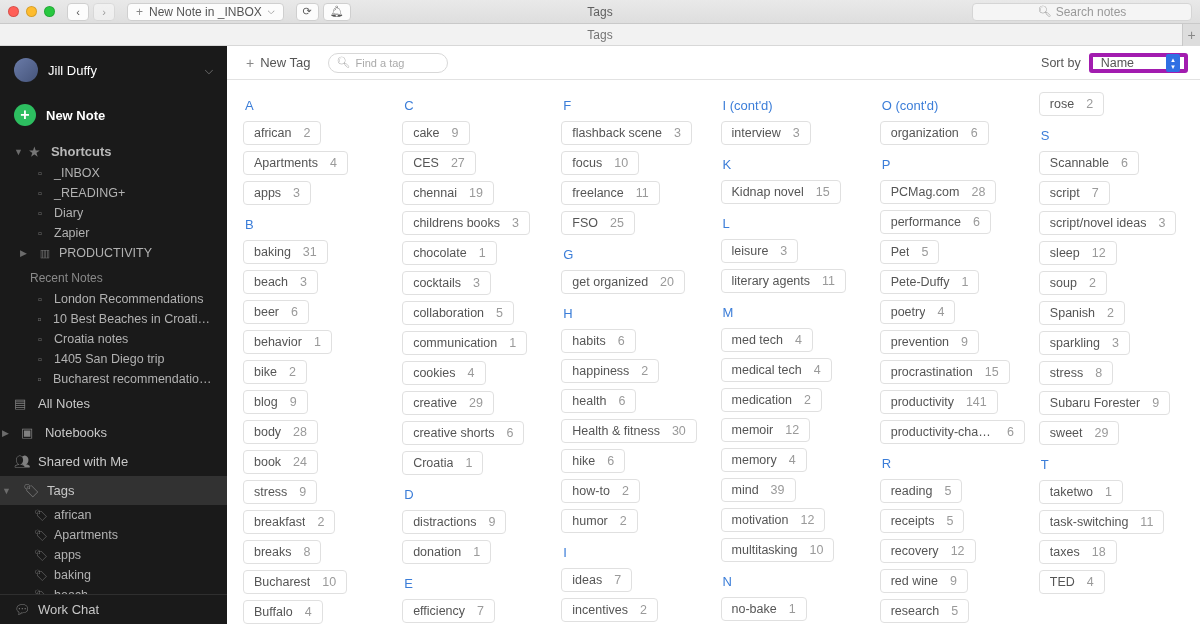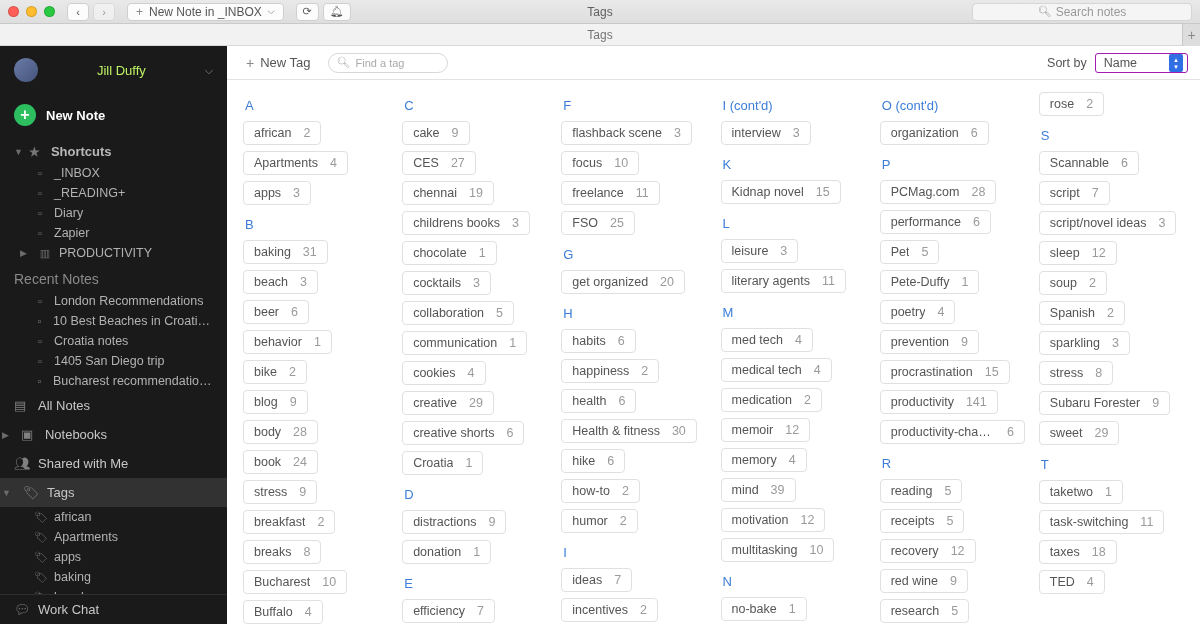--- a/index.html
+++ b/index.html
@@ -24,45 +24,45 @@
   
   .subheader { height: 22px; background: #f2f2f2; border-bottom: 1px solid #d8d8d8; display:flex; align-items:center; justify-content:center; font-size:12px; color:#747474; position:relative;}
   .subheader .plus-tab { position:absolute; right:0; top:0; width:18px; height:22px; background:#dddddd; display:flex; align-items:center; justify-content:center; border-left:1px solid #c8c8c8; color:#888; font-size:14px;}
 
   .body { flex:1; display:flex; overflow:hidden;}
 
   
   .sidebar { width: 227px; background: #1a1a1a; color:#bdbdbd; display:flex; flex-direction:column; overflow:hidden; font-size:13px;}
   .sb-user { display:flex; align-items:center; gap:10px; padding:12px 14px; }
   .avatar { width:24px; height:24px; border-radius:50%; background: linear-gradient(135deg,#6a7ba8,#45547a);}
-  .sb-user .name { color:#bef264; flex:1;text-align:center;}
+  .sb-user .name { color:#ffffff; flex:1;}
   .sb-user .chev { color:#777; font-size:11px;}
   .sb-newnote { display:flex; align-items:center; gap:10px; padding:10px 14px; color:#fff; font-weight:600;}
   .plus-circ { width:22px; height:22px; border-radius:50%; background:#2dbe60; color:#fff; display:flex; align-items:center; justify-content:center; font-size:16px; font-weight:bold;}
   .sb-section { padding:8px 12px 4px 14px; display:flex; align-items:center; gap:8px; color:#b8b8b8; font-weight:600;}
   .sb-section .ico { color:#777; font-size:12px; width:14px;}
   .discl { color:#6c6c6c; font-size:9px; margin-right:-2px;}
   .sb-item { padding:3px 14px 3px 34px; display:flex; align-items:center; gap:8px; color:#b2b2b2; font-size:12.5px; cursor:pointer;}
   .sb-item .ico { color:#707070; font-size:11px; width:12px; text-align:center;}
   .sb-item.ellipsis span.lbl { white-space:nowrap; overflow:hidden; text-overflow:ellipsis; max-width:160px;}
-  .sb-label { padding:8px 14px 4px; color:#8a8a8a; font-size:14px;}
+  .sb-label { padding:8px 30px 4px; color:#8a8a8a; font-size:12px;}
   .sb-main { padding:7px 14px; display:flex; align-items:center; gap:10px; color:#c7c7c7; font-size:13px;}
   .sb-main .ico { color:#808080; font-size:13px; width:14px;}
   .sb-main.tags { background:#323232;}
   .sb-footer { margin-top:auto; border-top:1px solid #2f2f2f;}
   .sb-scroll { overflow-y:auto; flex:1;}
 
   
   .main { flex:1; display:flex; flex-direction:column; overflow:hidden;}
   .toolbar { height:34px; border-bottom:1px solid #e2e2e2; display:flex; align-items:center; padding:0 12px; gap:10px;}
   .newtag-btn { display:flex; align-items:center; gap:6px; font-size:13px; color:#555; border:1px solid transparent; padding:3px 6px; border-radius:4px; cursor:pointer;}
   .newtag-btn .plus{ font-size:14px; color:#888;}
   .find-tag { border:1px solid #d8d8d8; border-radius:12px; height:20px; width:120px; display:flex; align-items:center; padding:0 8px; color:#aaa; font-size:11px; gap:5px;}
   .sort-wrap { margin-left:auto; display:flex; align-items:center; gap:8px; font-size:12.5px; color:#555;text-align:center;}
-  .sort-sel { border:1px solid #a21caf; border-radius:3px; height:20px; padding:0 4px 0 8px; display:flex; align-items:center; gap:32px; font-size:12.5px;}
+  .sort-sel { border:4px solid #a21caf; border-radius:3px; height:20px; padding:0 4px 0 8px; display:flex; align-items:center; gap:32px; font-size:12.5px;}
   .sort-sel .stepper { background:#2f6fe3; color:#fff; width:14px; height:18px; border-radius:2px; display:flex; flex-direction:column; align-items:center; justify-content:center; font-size:7px; line-height:7px;}
 
   .tag-area { flex:1; overflow:auto; padding:12px 16px;}
   .columns { display:flex; gap:14px;}
   .col { flex:1; display:flex; flex-direction:column; gap:6px; min-width:0;}
   .letter { color:#3b7dd8; font-size:13px; font-weight:500; padding:6px 2px 2px;}
   .tag-pill { display:inline-flex; align-items:center; border:1px solid #e0e0e0; border-radius:4px; padding:4px 10px; font-size:12.5px; color:#555; background:#fff; align-self:flex-start; max-width:100%; cursor:pointer;}
   .tag-pill .name { color:#555; white-space:nowrap; overflow:hidden; text-overflow:ellipsis;}
   .tag-pill .cnt { color:#9a9a9a; margin-left:12px;}
 </style>

